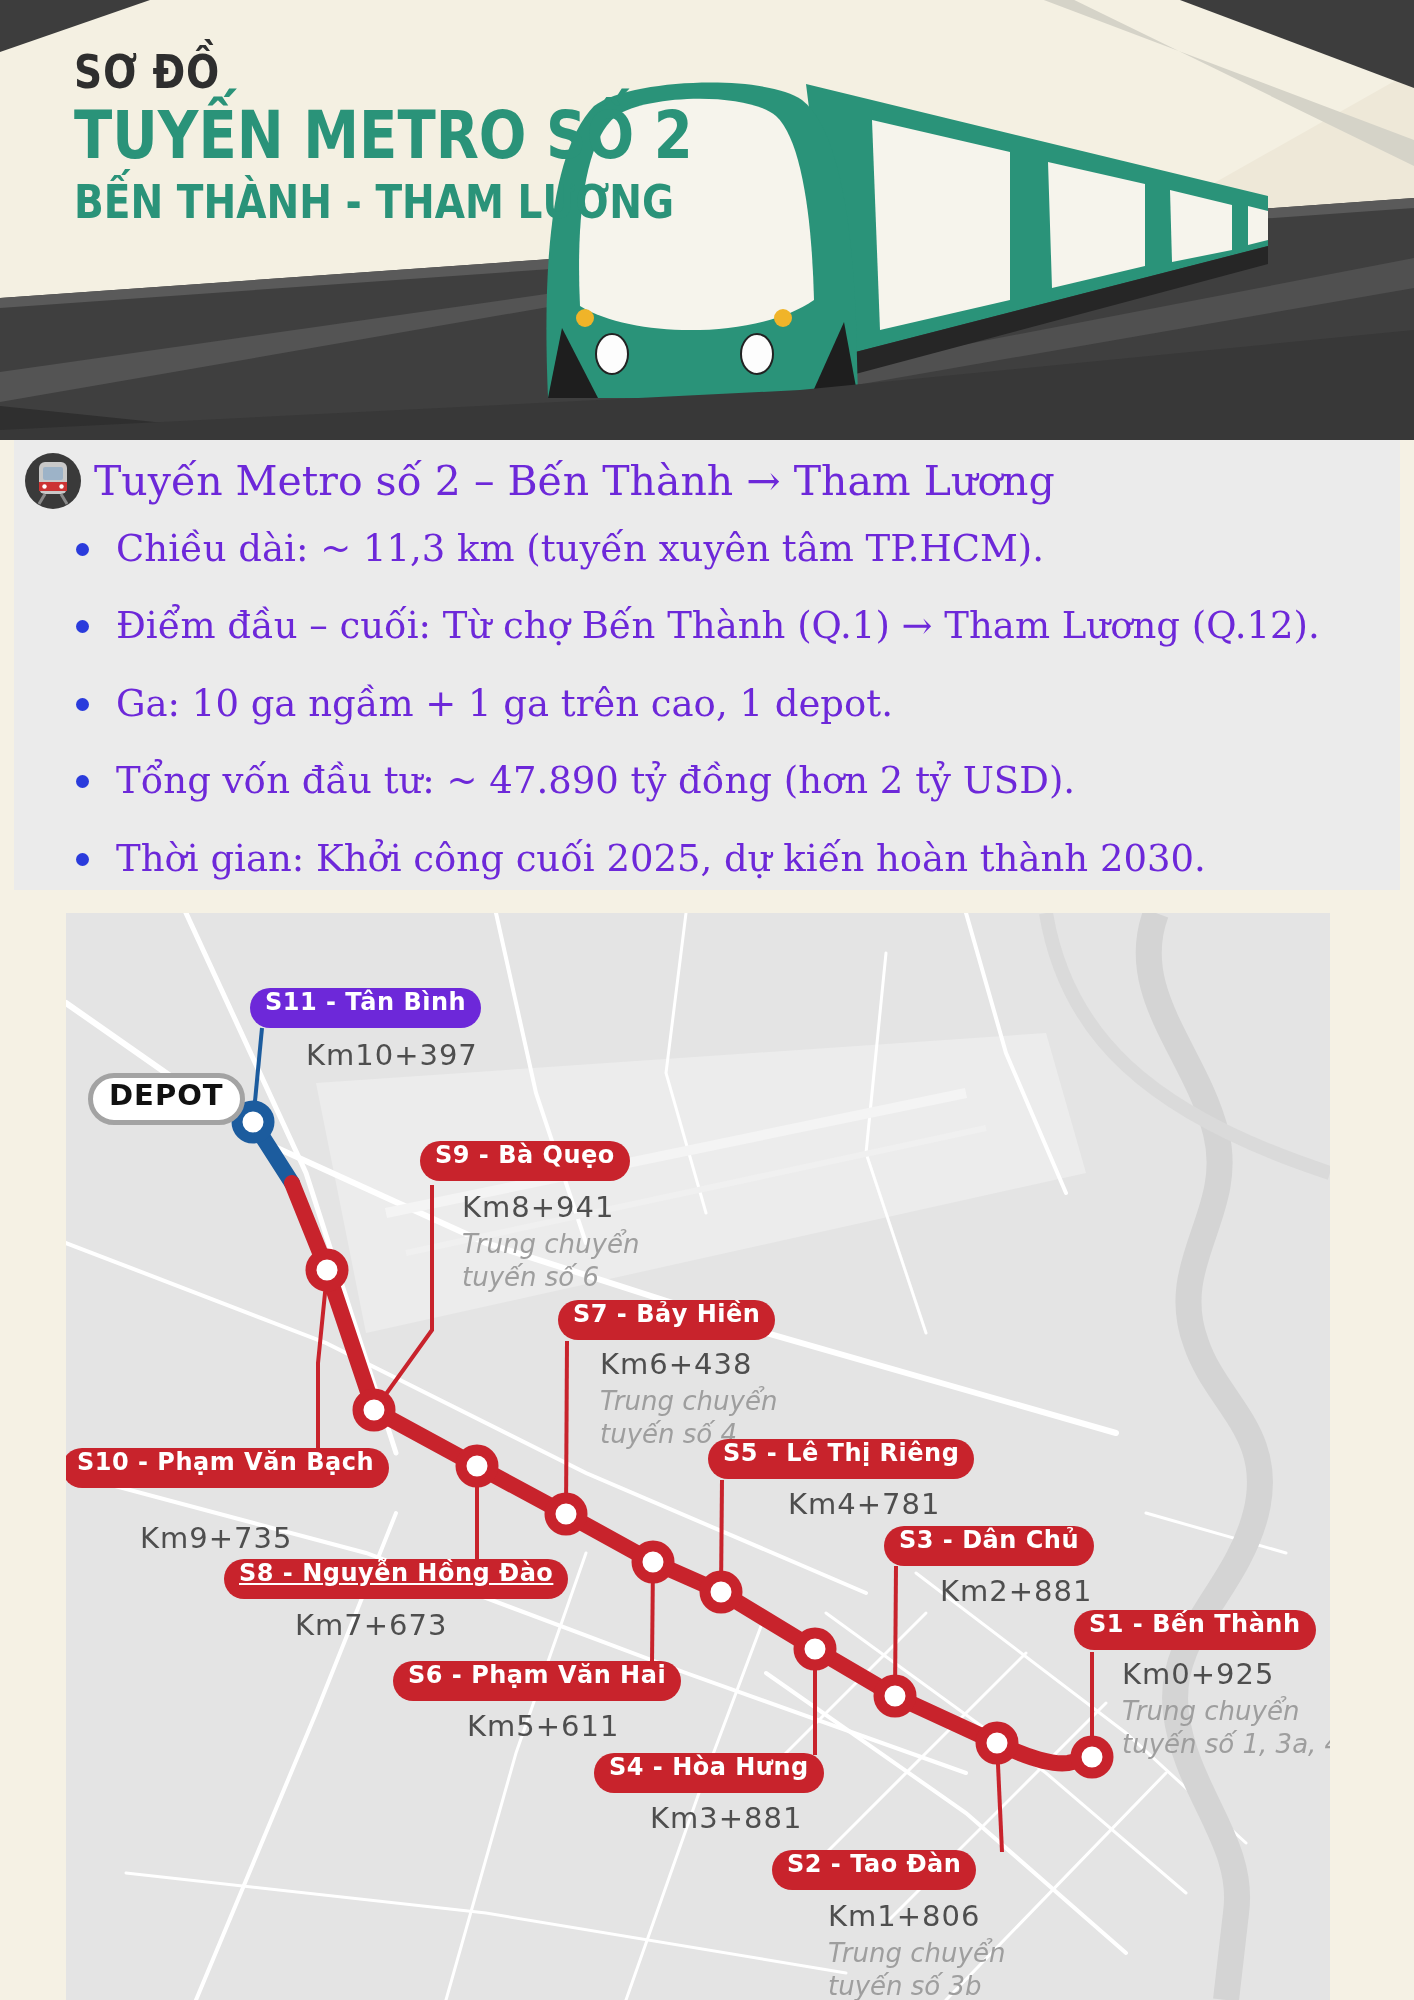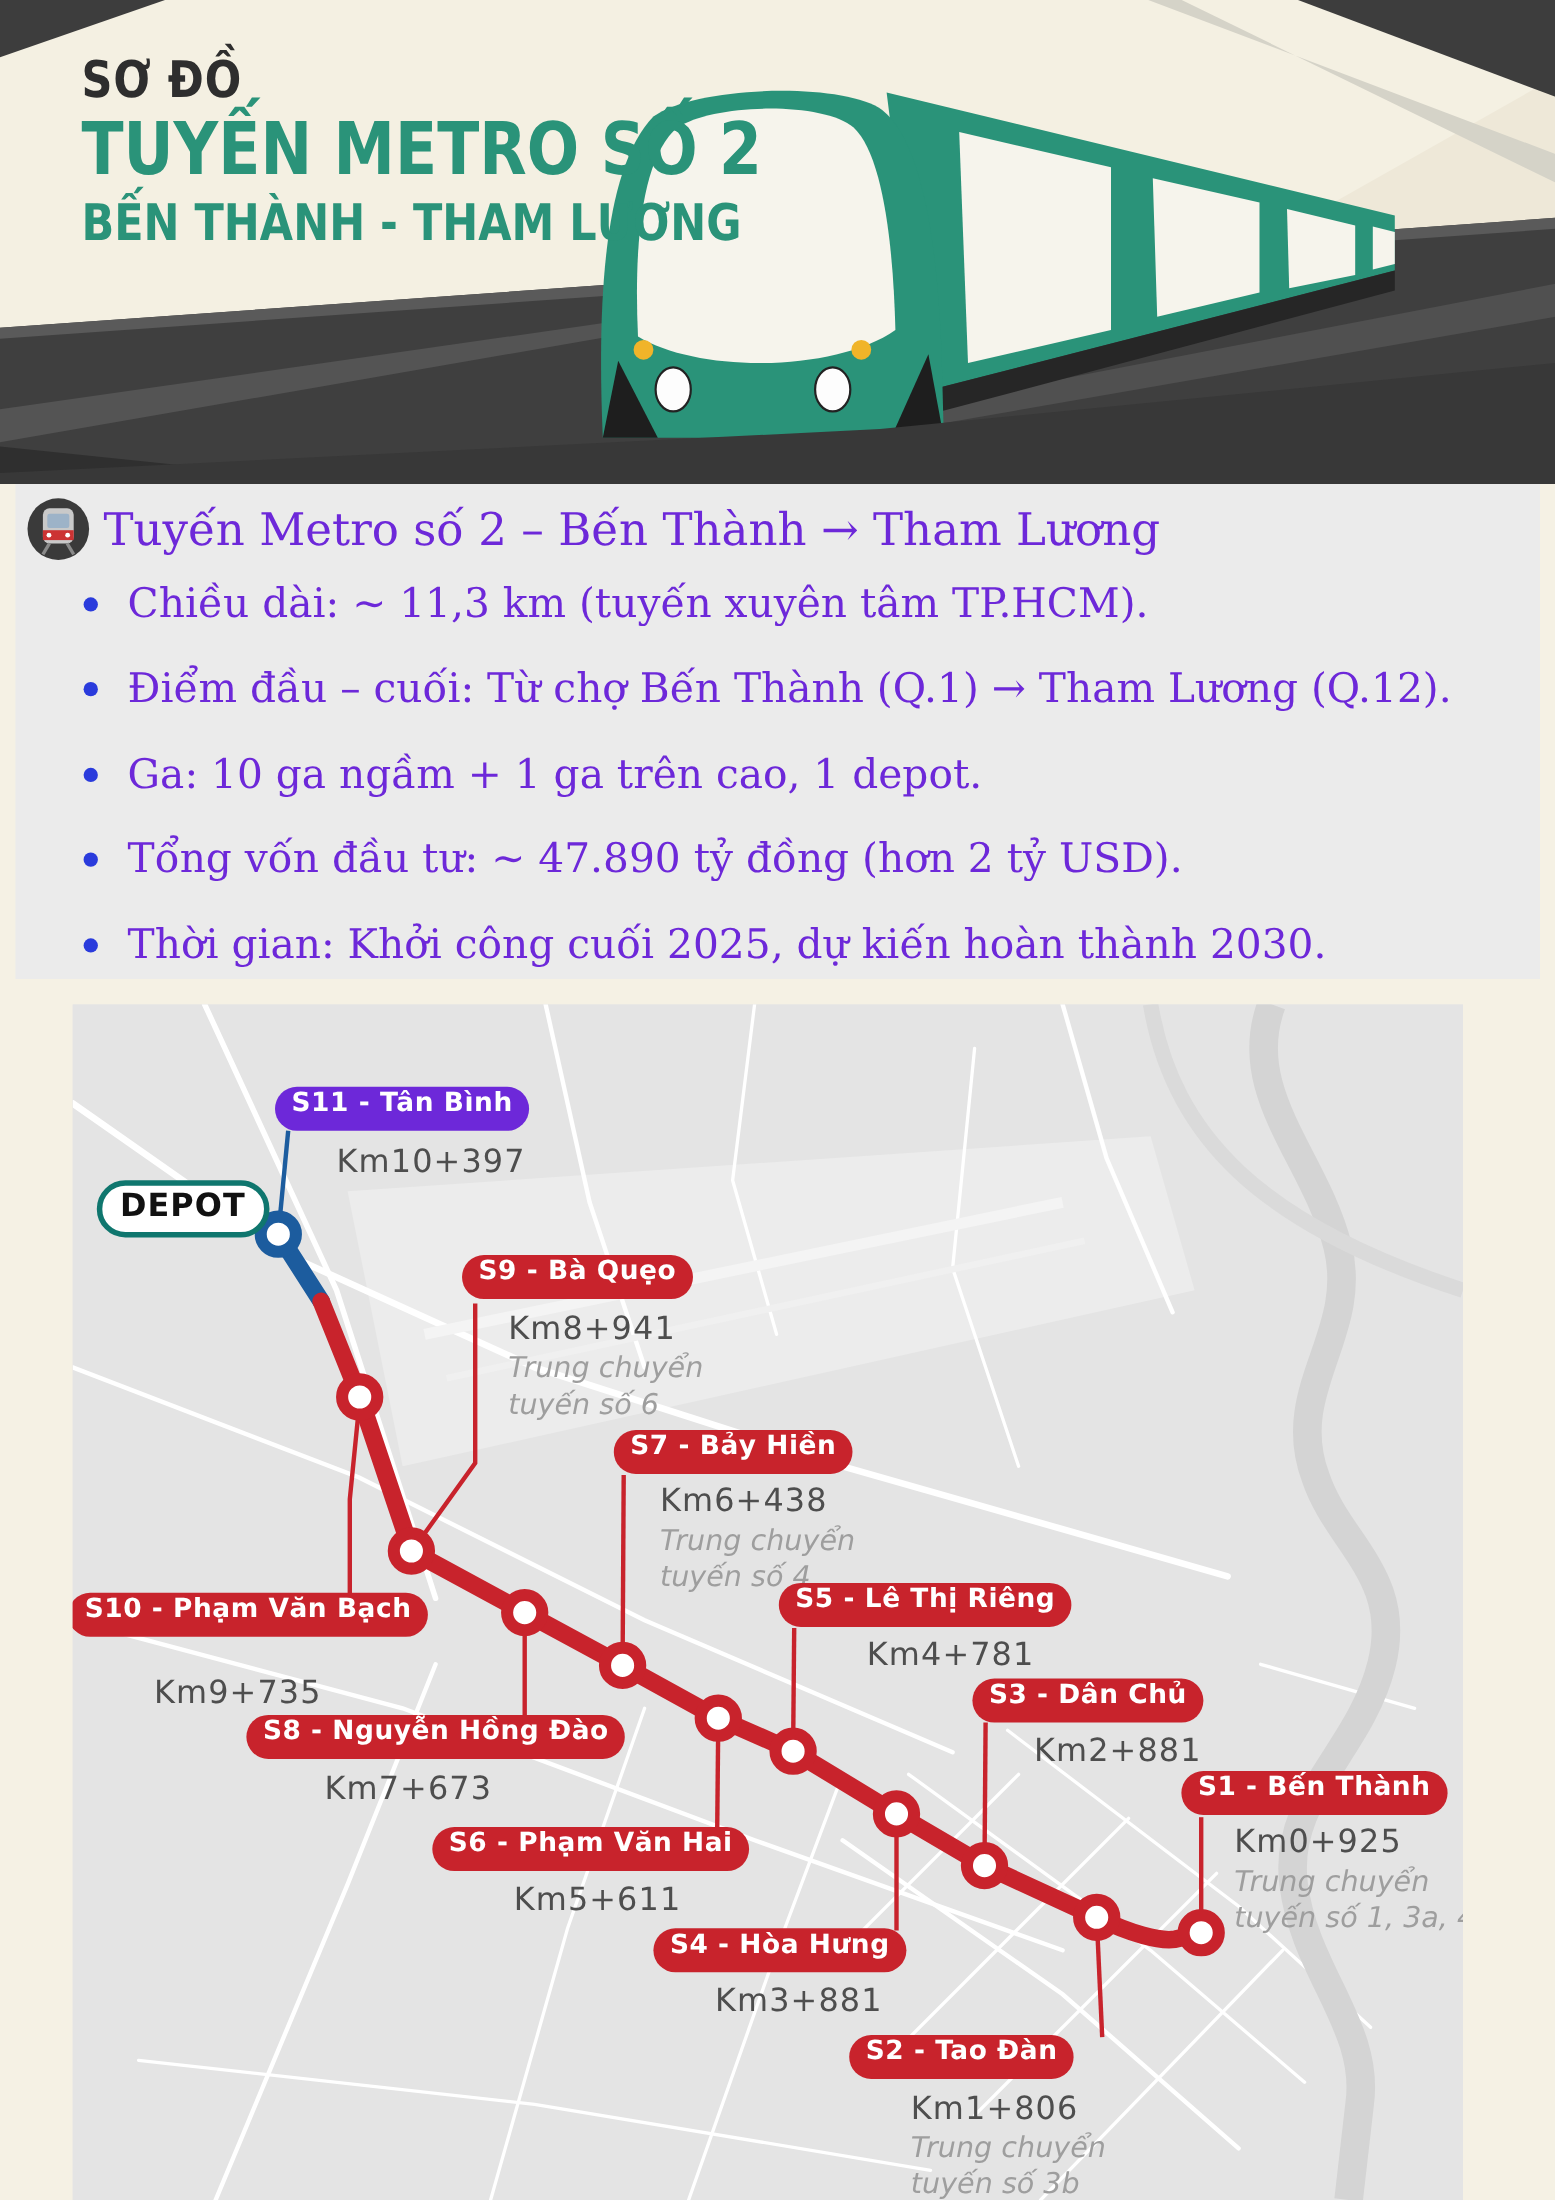--- a/index.html
+++ b/index.html
@@ -24,28 +24,28 @@
   .bullets li::before{content:"";position:absolute;left:48px;top:15px;width:13px;height:13px;border-radius:50%;background:#2a3bdc;}
   
   .map{position:absolute;left:66px;top:913px;width:1264px;height:1087px;background:#e4e4e4;overflow:hidden;}
   .map svg{position:absolute;left:0;top:0;}
   .badge{position:absolute;height:40px;line-height:40px;border-radius:21px;padding:0 15px;
          background:#c8232c;color:#fff;font:bold 24px "DejaVu Sans",sans-serif;
          white-space:nowrap;letter-spacing:.5px;z-index:6;}
   .badge.blue{background:#6d28d9;}
   .km{position:absolute;font:29px "DejaVu Sans",sans-serif;color:#4e4e4e;white-space:nowrap;letter-spacing:1px;z-index:6;}
   .note{position:absolute;font:italic 26px "DejaVu Sans",sans-serif;color:#9e9e9e;line-height:33px;z-index:6;}
-  .depot{position:absolute;left:22px;top:160px;height:42px;line-height:42px;border:5px solid #0f766e;
+  .depot{position:absolute;left:22px;top:160px;height:42px;line-height:42px;border:5px solid #a3a3a3;
          border-radius:26px;background:#fff;color:#111;font:bold 29px "DejaVu Sans",sans-serif;
          padding:0 16px;letter-spacing:1px;z-index:7;}
   
   .p-b-s11{left:184px;top:75px;}   .p-k-s11{left:240px;top:125px;}
   .p-b-s10{left:-4px;top:535px;}   .p-k-s10{left:74px;top:608px;}
   .p-b-s9{left:354px;top:228px;}   .p-k-s9{left:396px;top:277px;}  .p-n-s9{left:396px;top:315px;width:200px;}
-  .p-b-s8{left:158px;top:646px;}   .p-k-s8{left:229px;top:695px;}
+  .p-b-s8{left:158px;top:646px;text-decoration:underline;}   .p-k-s8{left:229px;top:695px;}
   .p-b-s7{left:492px;top:387px;}   .p-k-s7{left:534px;top:434px;}  .p-n-s7{left:534px;top:472px;width:200px;}
   .p-b-s6{left:327px;top:748px;}   .p-k-s6{left:401px;top:796px;}
   .p-b-s5{left:642px;top:526px;}   .p-k-s5{left:722px;top:574px;}
   .p-b-s4{left:528px;top:840px;}   .p-k-s4{left:584px;top:888px;}
   .p-b-s3{left:818px;top:613px;}   .p-k-s3{left:874px;top:661px;}
   .p-b-s2{left:706px;top:937px;}   .p-k-s2{left:762px;top:986px;}  .p-n-s2{left:762px;top:1024px;width:210px;}
   .p-b-s1{left:1008px;top:697px;}  .p-k-s1{left:1056px;top:744px;} .p-n-s1{left:1056px;top:782px;width:235px;}
 </style>
 </head>
 <body>

